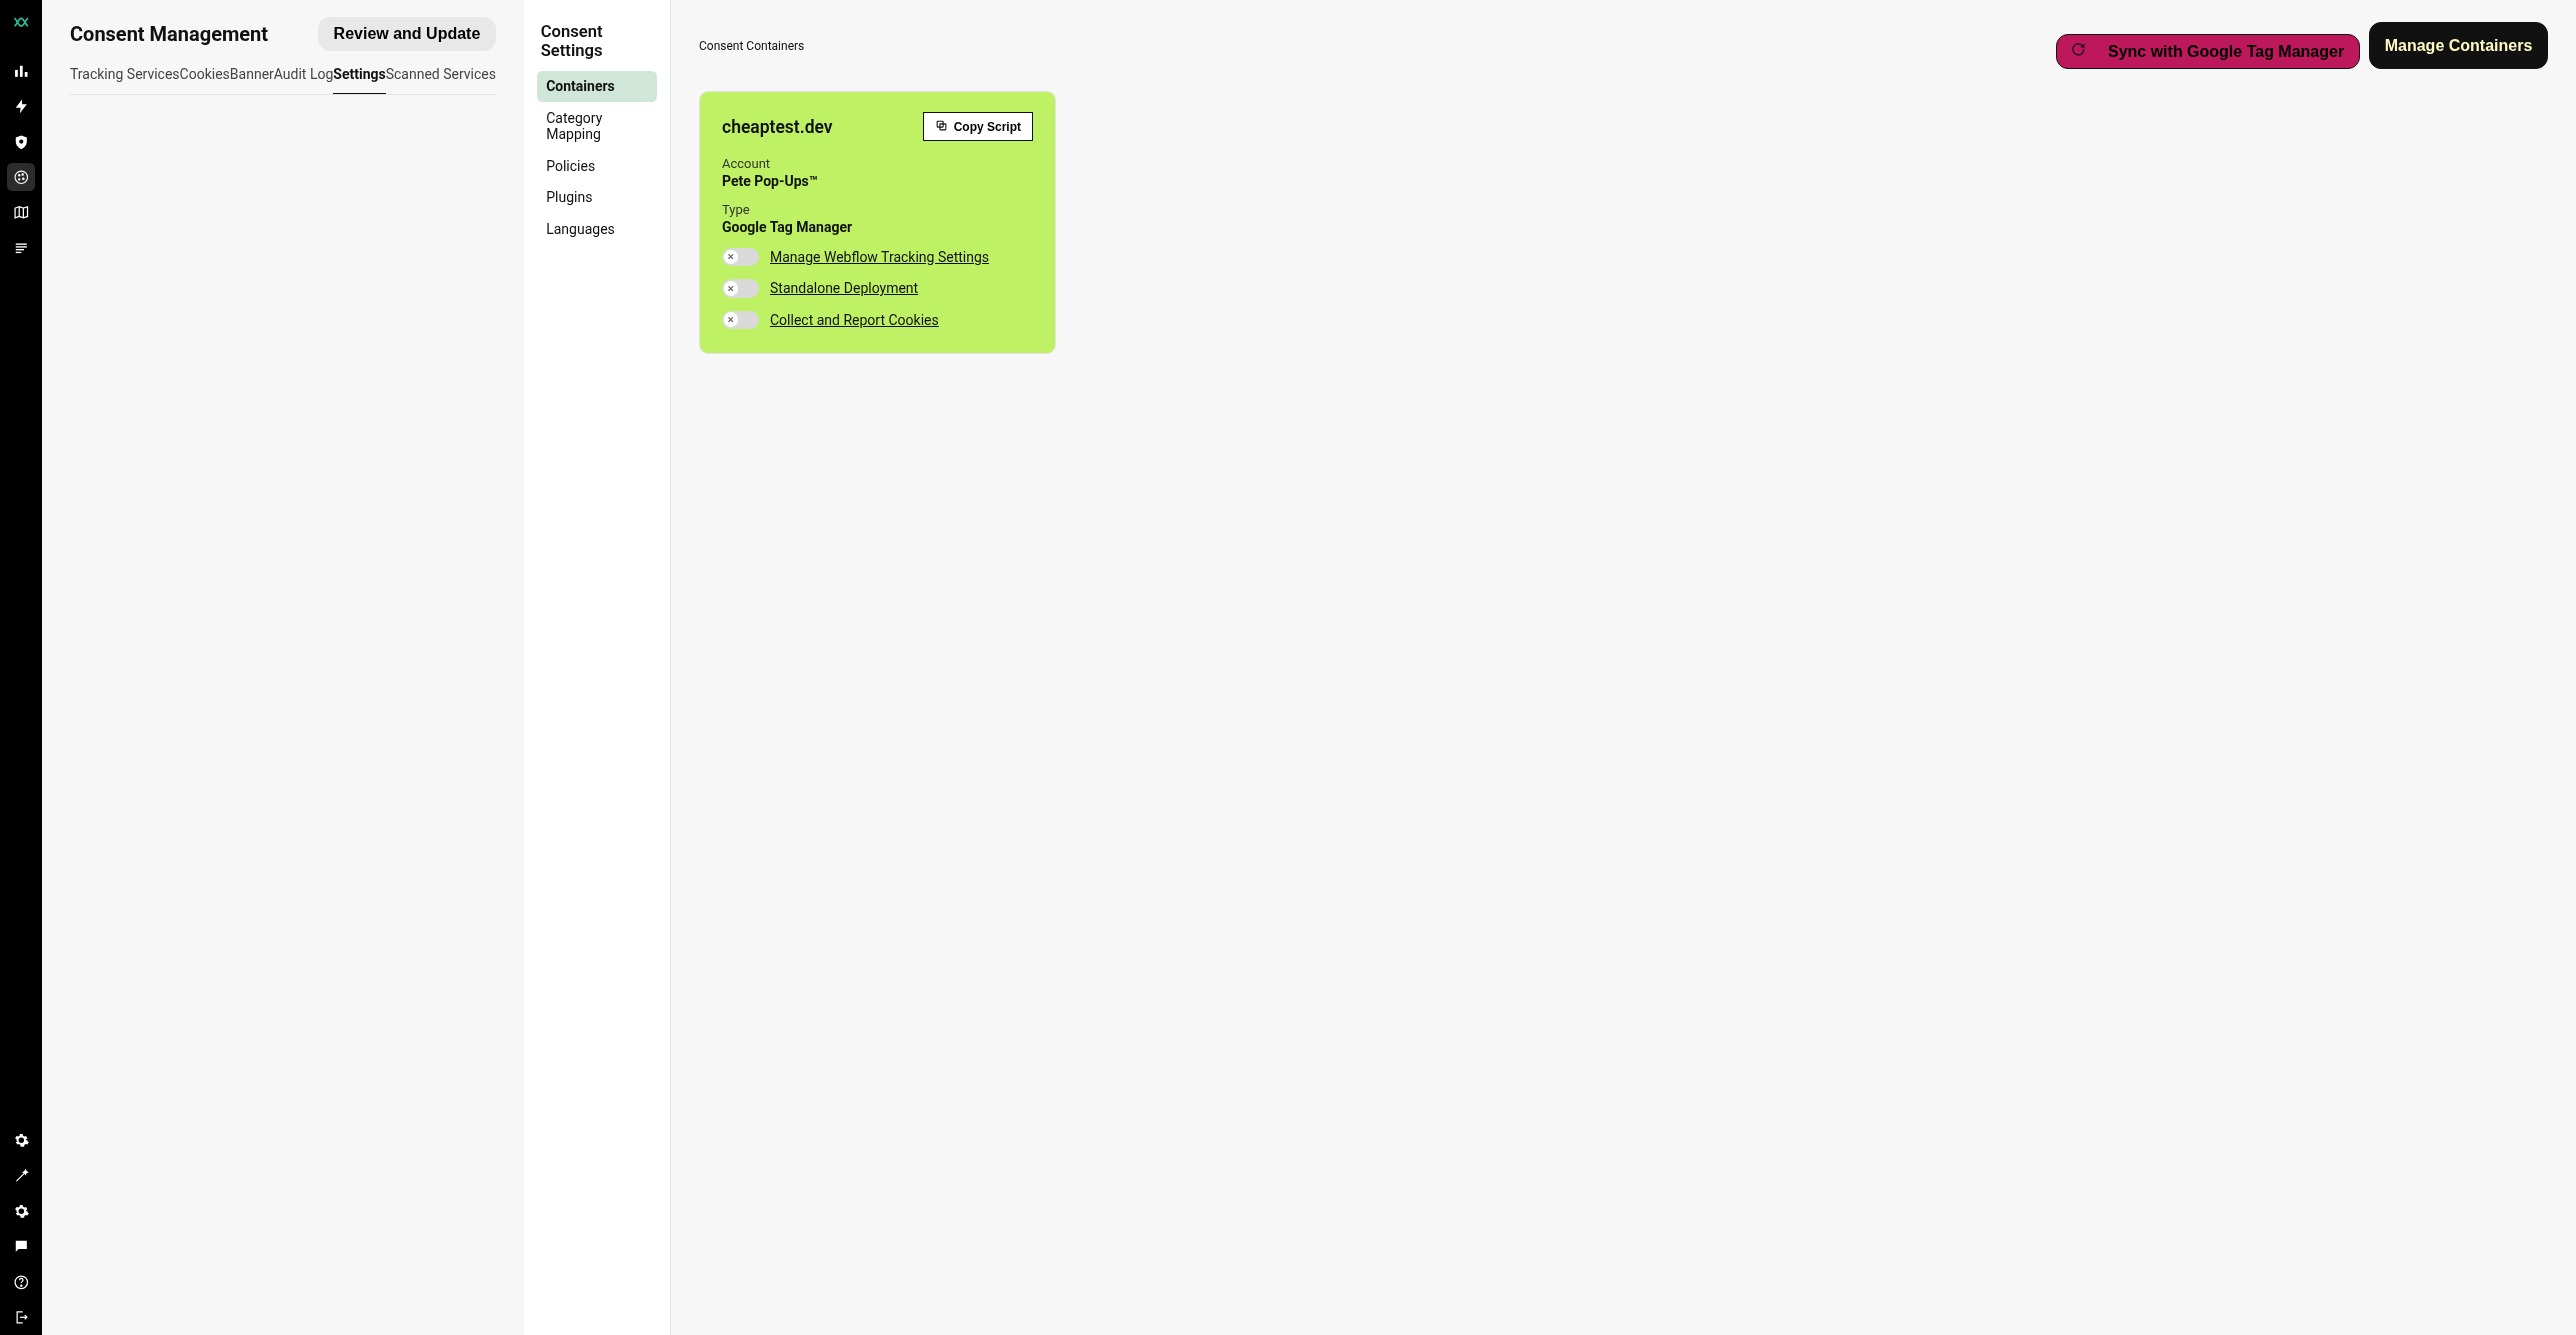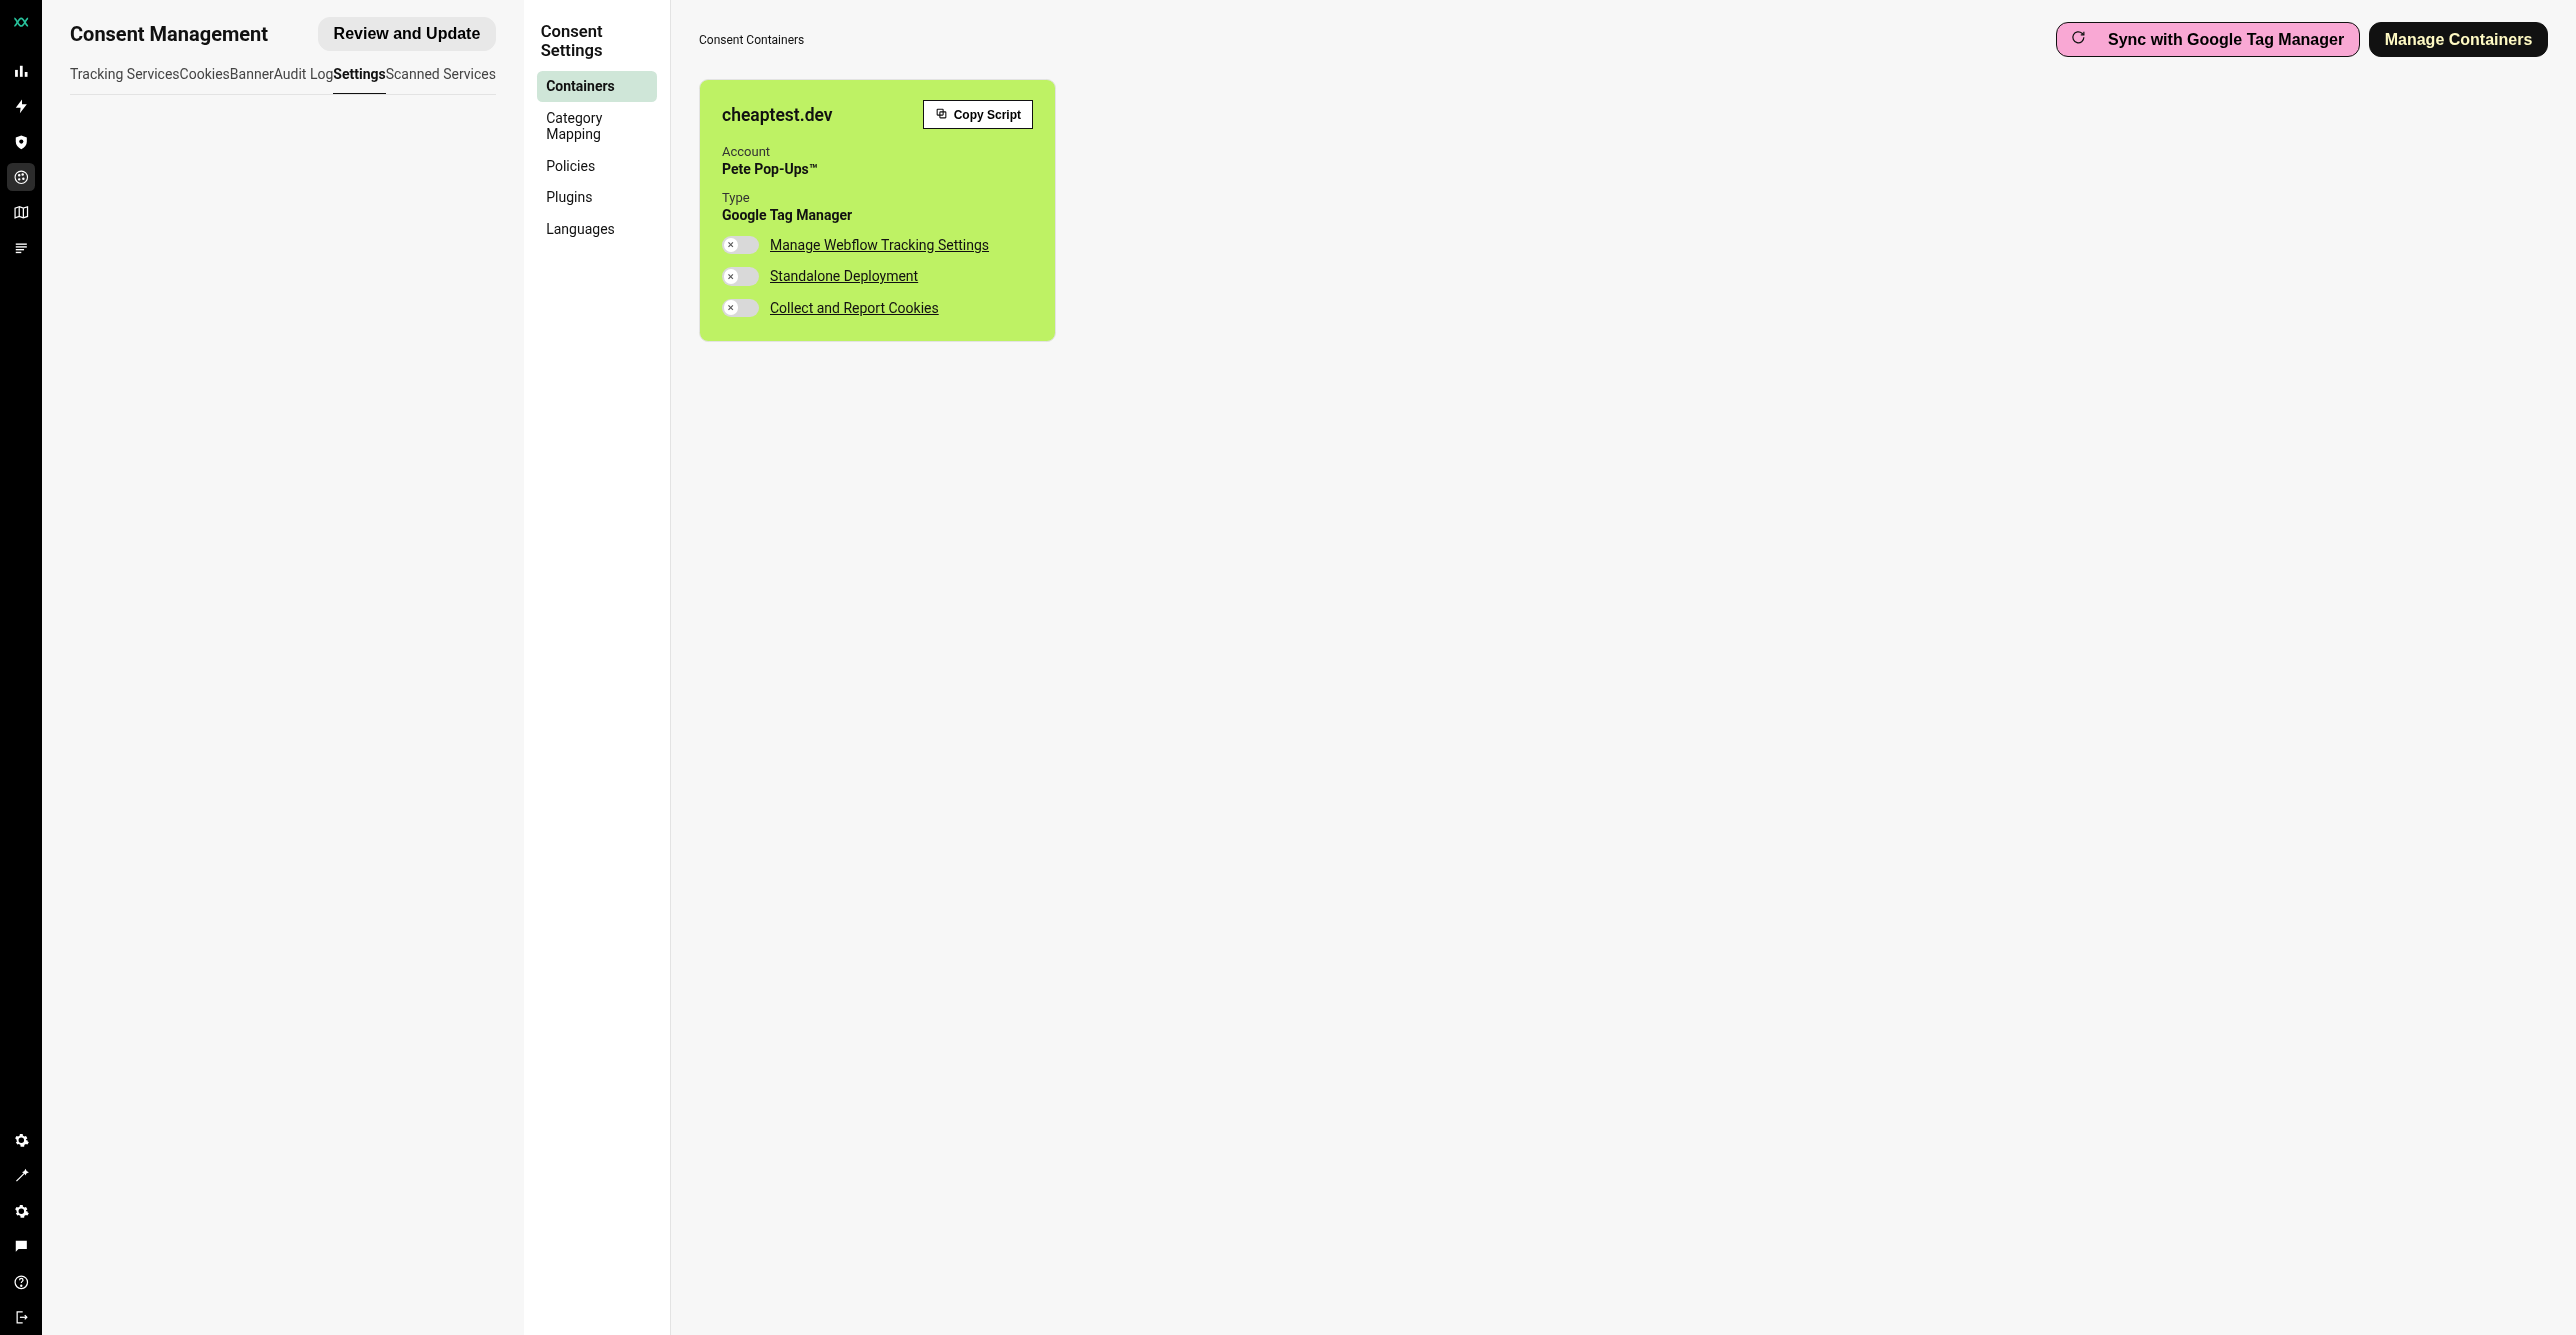--- a/index.html
+++ b/index.html
@@ -51,21 +51,21 @@
 .btn {
   border: 0.9px solid transparent;
   border-radius: 12px;
   padding: 7.4px 14.7px;
   font-size: 16px;
   font-weight: 600;
   cursor: pointer;
   background: #fff;
 }
 .btn-grey { background: #e8e8e8; border-color: #e8e8e8; }
-.btn-outline { background: #f9a8d4; border: 0.9px solid #111; display: inline-flex; align-items: center; gap: 22px; }
+.btn-outline { background: #be185d; border: 0.9px solid #111; display: inline-flex; align-items: center; gap: 22px; margin-top: 12px; }
 .btn-dark { background: #111; color: #fef9c3; border-color: #111; }
 .btn-outline-sm { background: #fff; border: 0.9px solid #111; font-size: 12px; padding: 5.5px 11px; display: inline-flex; align-items: center; gap: 5.5px; font-weight: 600; }
 
 
 .tabs {
   display: flex; 
   margin-top: 14.7px;
   border-bottom: 0.9px solid #e3e3e3;
 }
 .tab {

